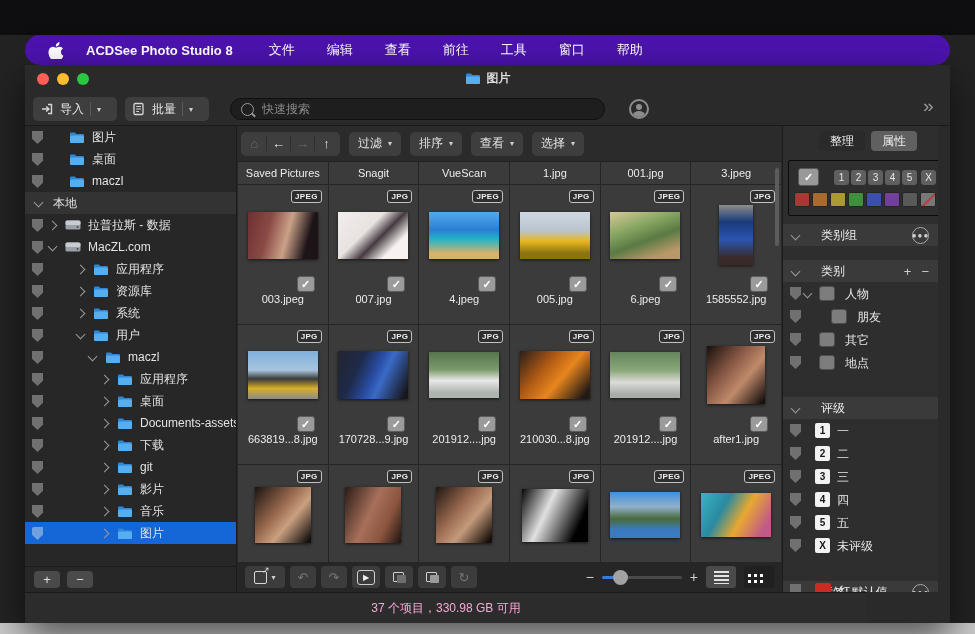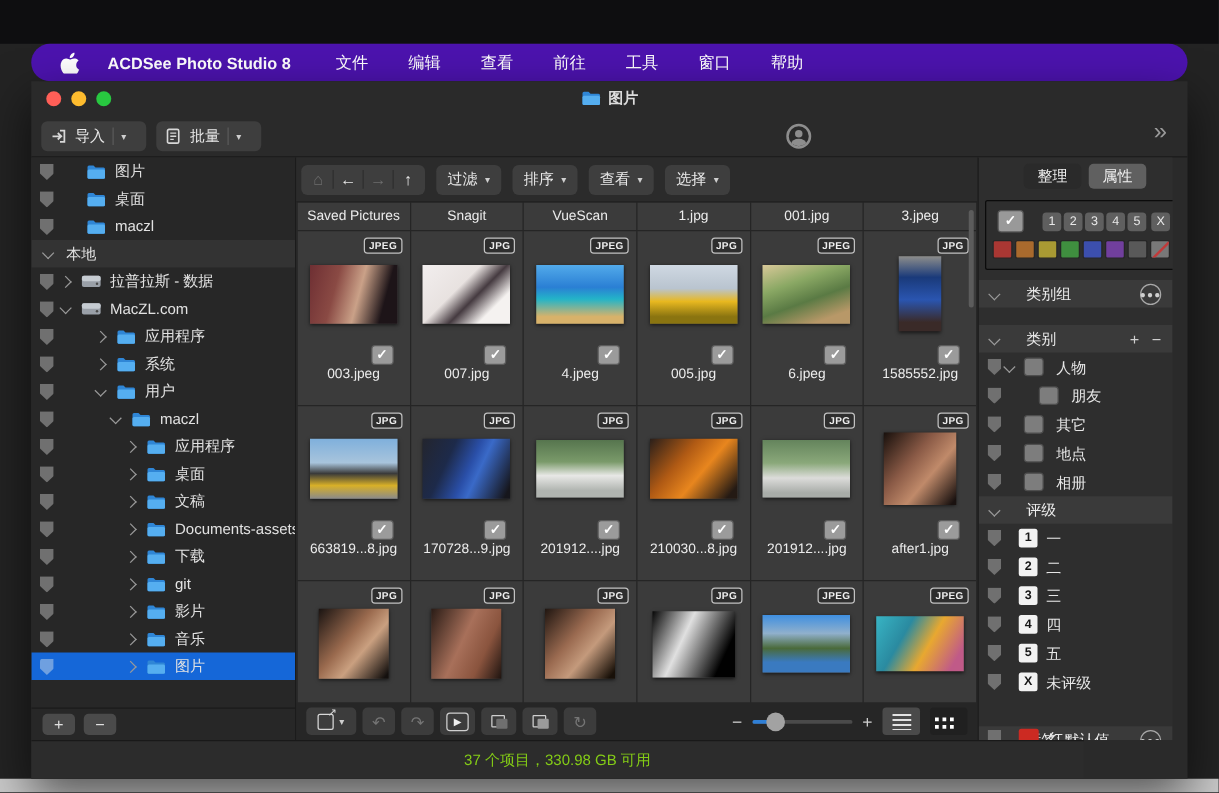--- a/index.html
+++ b/index.html
@@ -36,21 +36,21 @@
   .avatar{position:absolute;left:604px;top:6px;width:20px;height:20px;border-radius:50%;border:2px solid #8d8d8d;box-sizing:border-box;overflow:hidden;}
   .avatar .hd{position:absolute;left:5px;top:3px;width:6px;height:6px;border-radius:50%;background:#8d8d8d;}
   .avatar .bd{position:absolute;left:2px;top:10px;width:12px;height:8px;border-radius:50% 50% 0 0;background:#8d8d8d;}
   .morechev{position:absolute;left:898px;top:2px;color:#9a9a9a;font-size:19px;letter-spacing:-2px;}
 
   
   .hdiv{position:absolute;left:0;top:60px;width:100%;height:1px;background:#1a1a1a;}
   .sidebar{position:absolute;left:0;top:61px;width:212px;height:466px;background:#272727;border-right:1px solid #1b1b1b;box-sizing:border-box;overflow:hidden;}
   .center{position:absolute;left:212px;top:61px;width:545px;height:466px;background:#292929;}
   .rpanel{position:absolute;left:757px;top:61px;width:156px;height:466px;background:#2e2e2e;border-left:1px solid #1b1b1b;box-sizing:border-box;overflow:hidden;}
-  .statusbar{position:absolute;left:0;top:527px;width:842px;height:31px;background:#2c2c2c;border-top:1px solid #191919;display:flex;align-items:center;justify-content:center;color:#84cc16;font-size:12px;box-sizing:border-box;}
+  .statusbar{position:absolute;left:0;top:527px;width:842px;height:31px;background:#2c2c2c;border-top:1px solid #191919;display:flex;align-items:center;justify-content:center;color:#f9a8d4;font-size:12px;box-sizing:border-box;}
 
   
   .tree{position:absolute;left:0;top:0;width:100%;}
   .trow{position:relative;height:22px;color:#e2e2e2;font-size:12px;}
   .trow.sel{background:#1567d8;}
   .shield{position:absolute;left:7px;top:5px;width:11px;height:13px;background:#707070;clip-path:polygon(0 0,100% 0,100% 60%,50% 100%,0 60%);}
   .trow.sel .shield{background:#6fa0e0;border-radius:2px 0 0 2px;}
   .chev{position:absolute;top:8px;width:6px;height:6px;border-right:1.5px solid #9a9a9a;border-bottom:1.5px solid #9a9a9a;}
   .chev.r{transform:rotate(-45deg);}
   .chev.d{transform:rotate(45deg);top:7px;}
@@ -198,20 +198,24 @@
       <span class="dar">▾</span>
     </div>
     <div class="tbtn" style="left:100px;width:84px;">
       <svg width="14" height="14">
           <use href="#i-batch"></use>
         </svg>
       <span>批量</span>
       <span class="tsep"></span>
       <span class="dar">▾</span>
     </div>
+    <div class="searchbox">
+      <span class="mag"></span>
+      <input type="text" placeholder="快速搜索" style="">
+    </div>
     <div class="avatar">
       <span class="hd"></span>
       <span class="bd"></span>
     </div>
     <div class="morechev">»</div>
   </div>
   <div class="hdiv"></div>
 
   <div class="sidebar">
     <div class="tree">
@@ -282,20 +286,30 @@
             <span>应用程序</span>
           </div>
       </div>
       <div class="trow">
         <span class="shield"></span>
         <span class="chev r" style="left:52px;"></span>
         <div class="rowbody" style="left:68px;">
             <svg class="fico">
               <use href="#i-folder"></use>
             </svg>
+            <span>资源库</span>
+          </div>
+      </div>
+      <div class="trow">
+        <span class="shield"></span>
+        <span class="chev r" style="left:52px;"></span>
+        <div class="rowbody" style="left:68px;">
+            <svg class="fico">
+              <use href="#i-folder"></use>
+            </svg>
             <span>系统</span>
           </div>
       </div>
       <div class="trow">
         <span class="shield"></span>
         <span class="chev d" style="left:52px;"></span>
         <div class="rowbody" style="left:68px;">
             <svg class="fico">
               <use href="#i-folder"></use>
             </svg>
@@ -324,30 +338,20 @@
           </div>
       </div>
       <div class="trow">
         <span class="shield"></span>
         <span class="chev r" style="left:76px;"></span>
         <div class="rowbody" style="left:92px;">
             <svg class="fico">
               <use href="#i-folder"></use>
             </svg>
             <span>桌面</span>
-          </div>
-      </div>
-      <div class="trow">
-        <span class="shield"></span>
-        <span class="chev r" style="left:76px;"></span>
-        <div class="rowbody" style="left:92px;">
-            <svg class="fico">
-              <use href="#i-folder"></use>
-            </svg>
-            <span>文稿</span>
           </div>
       </div>
       <div class="trow">
         <span class="shield"></span>
         <span class="chev r" style="left:76px;"></span>
         <div class="rowbody" style="left:92px;">
             <svg class="fico">
               <use href="#i-folder"></use>
             </svg>
             <span>Documents-assets</span>
@@ -731,25 +735,20 @@
     <div class="prow" style="top:202px;">
       <span class="shield"></span>
       <span class="pcbx" style="left:36px;"></span>
       <span class="plabel" style="left:62px;">其它</span>
     </div>
     <div class="prow" style="top:225px;">
       <span class="shield"></span>
       <span class="pcbx" style="left:36px;"></span>
       <span class="plabel" style="left:62px;">地点</span>
     </div>
-    <div class="prow" style="top:248px;">
-      <span class="shield"></span>
-      <span class="pcbx" style="left:36px;"></span>
-      <span class="plabel" style="left:62px;">相册</span>
-    </div>
 
     <div class="phead" style="top:271px;">
       <span class="chev d"></span>
       <span>评级</span>
     </div>
 
     <div class="prow" style="top:293px;">
       <span class="shield"></span>
       <span class="rbadge" style="left:32px;">1</span>
       <span class="plabel" style="left:54px;">一</span>

